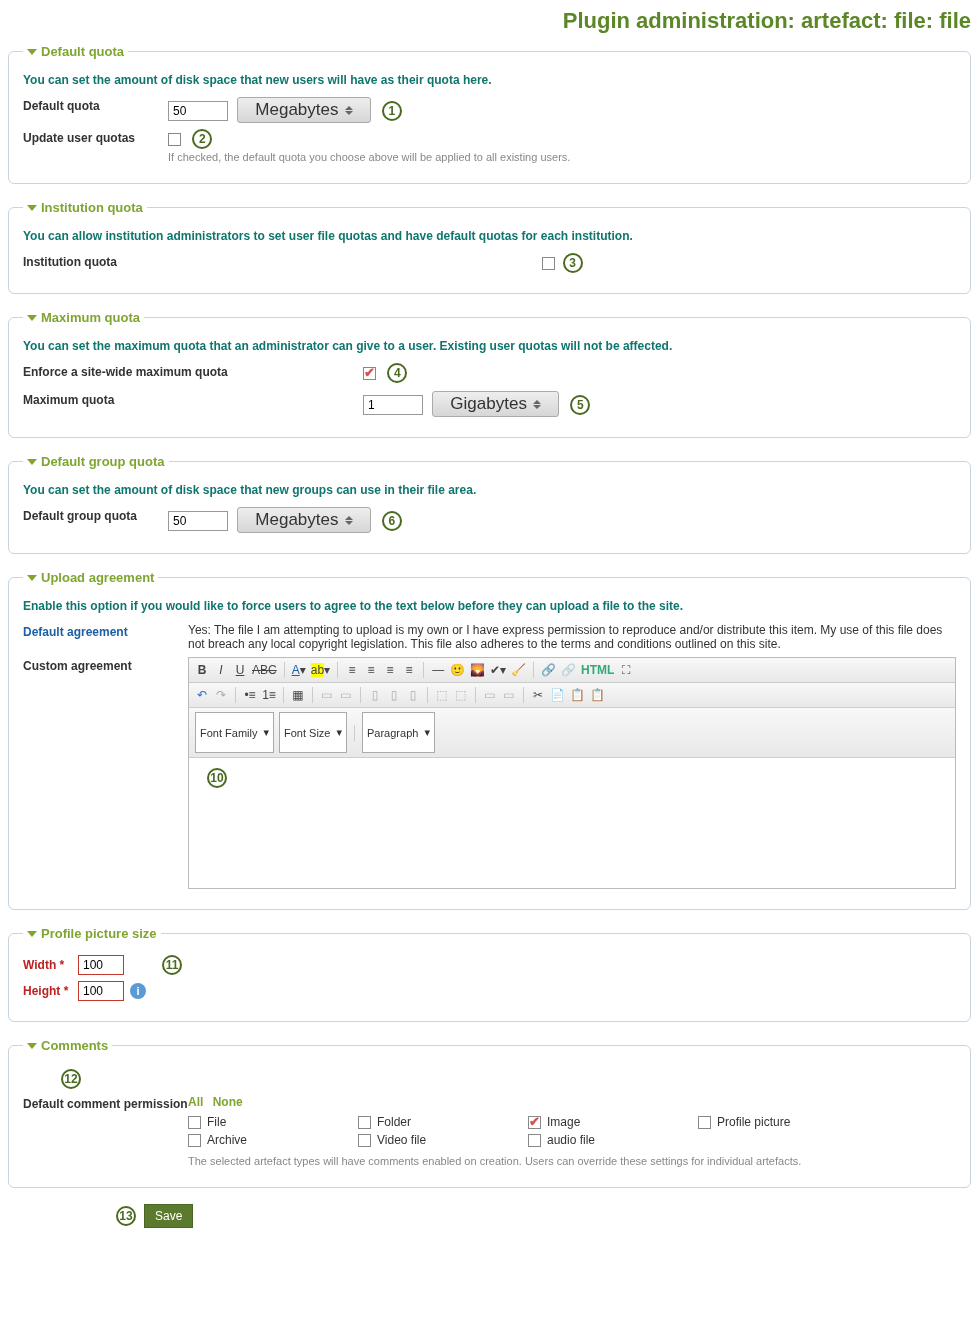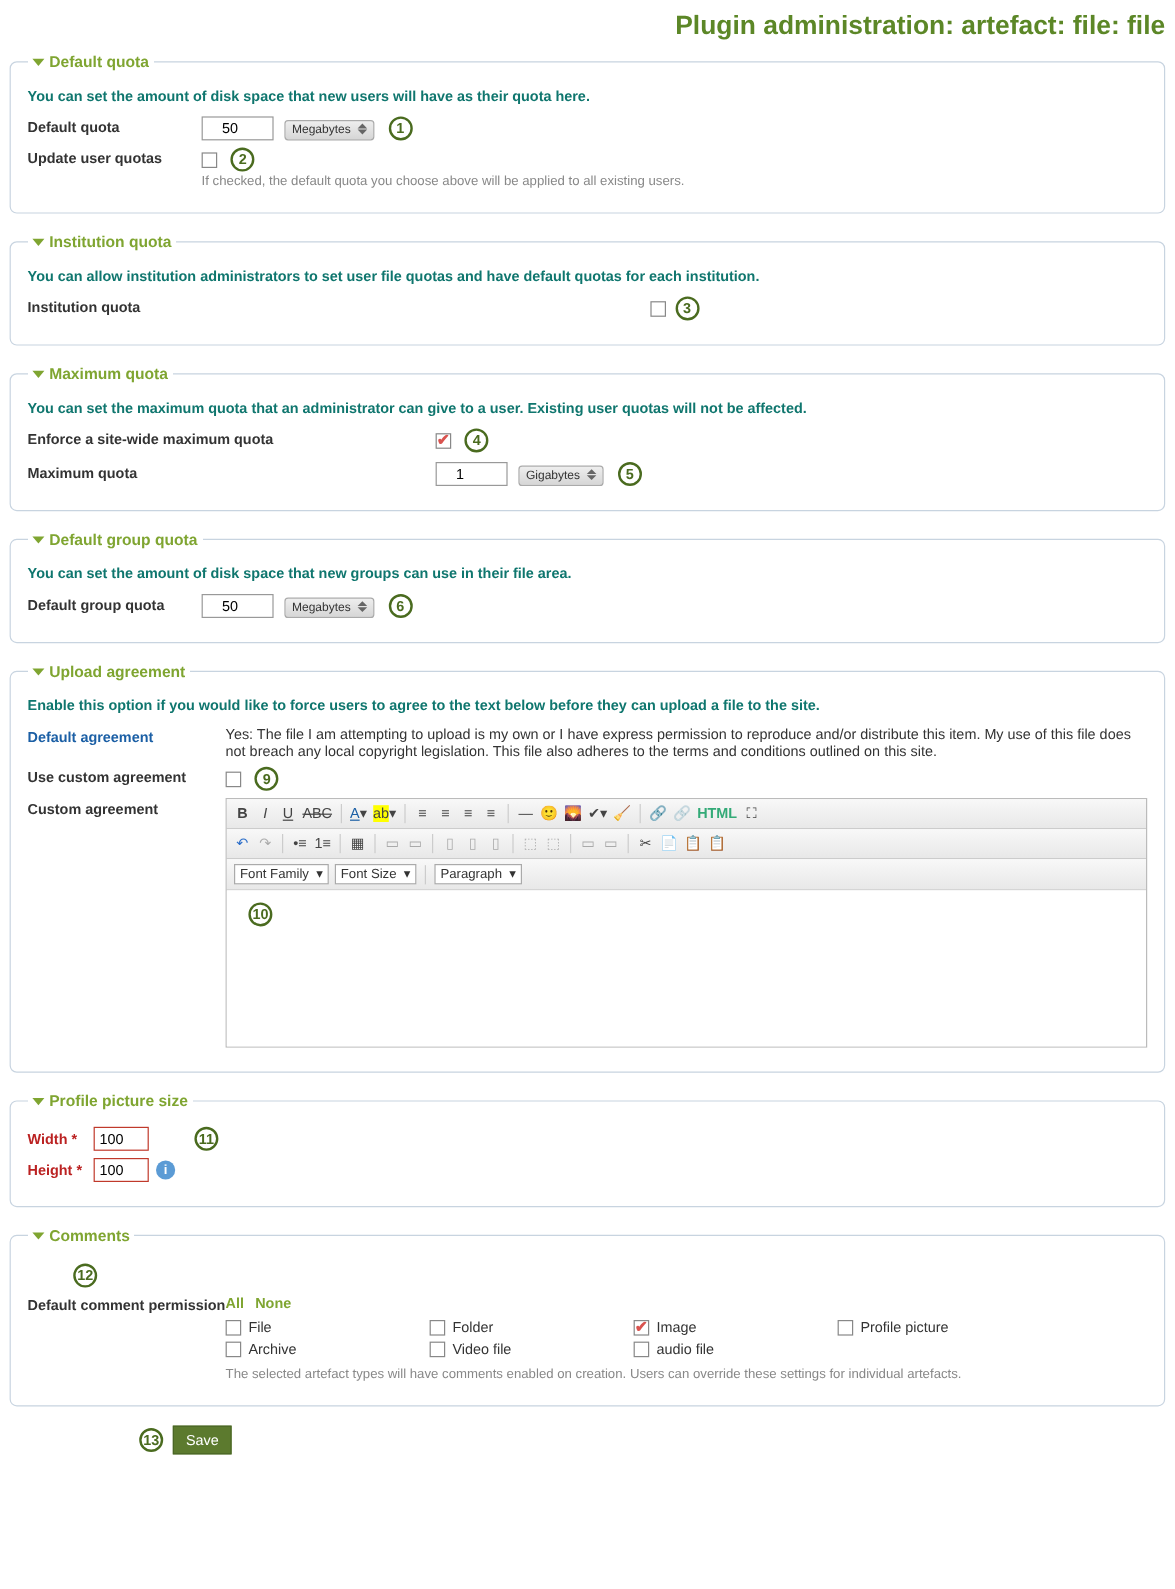--- a/index.html
+++ b/index.html
@@ -5,36 +5,36 @@
 * { box-sizing: border-box; margin: 0; padding: 0; }
 body { font-family: Arial, sans-serif; font-size: 12px; color: #333; background: #fff; padding: 8px; }
 h1 { color: #5c8727; font-size: 22px; font-weight: bold; margin-bottom: 10px; text-align: right; }
 fieldset { border: 1px solid #c8d4e0; border-radius: 6px; margin-bottom: 16px; padding: 14px 14px 14px 14px; position: relative; }
 legend { color: #7fa531; font-weight: bold; font-size: 13px; padding: 0 4px; display: flex; align-items: center; }
 .chev { width: 0; height: 0; border-left: 5px solid transparent; border-right: 5px solid transparent; border-top: 6px solid #7fa531; margin-right: 4px; display: inline-block; }
 .row { display: flex; align-items: flex-start; margin-bottom: 6px; }
 .rowlabel { width: 145px; font-weight: bold; color: #333; font-size: 12px; padding-top: 2px; }
 .desc { color: #0f766e; margin-bottom: 10px; font-weight: bold; }
 .help { color: #888; font-size: 11px; margin-top: 2px; }
-input[type=text].num { width: 60px; border: 1px solid #999; padding: 2px 16px; font-size: 12px; }
+input[type=text].num { width: 60px; border: 1px solid #999; padding: 2px 4px; font-size: 12px; }
 input[type=text].num-red { width: 46px; border: 1px solid #c0392b; padding: 2px 4px; font-size: 12px; }
-.selbox { display: inline-flex; align-items: flex-start; background: linear-gradient(#eee,#d6d6d6); border: 1px solid #aaa; border-radius: 3px; padding: 2px 5px; font-size: 10px; margin-left: 6px; }
+.selbox { display: inline-flex; align-items: center; background: linear-gradient(#eee,#d6d6d6); border: 1px solid #aaa; border-radius: 3px; padding: 2px 17px; font-size: 17px; margin-left: 6px; }
 .spinner { display: inline-flex; flex-direction: column; margin-left: 6px; gap:1px; }
 .tri-up { width:0;height:0;border-left:4px solid transparent;border-right:4px solid transparent;border-bottom:4px solid #666; }
 .tri-dn { width:0;height:0;border-left:4px solid transparent;border-right:4px solid transparent;border-top:4px solid #666; }
 .anno { display:inline-flex; align-items:center; justify-content:center; width:20px;height:20px; border:2px solid #4a6b1f; border-radius:50%; color:#4a6b1f; font-weight:bold; font-size:12px; margin-left:8px; background:#fff; }
 .ck { width:13px;height:13px; border:1px solid #888; display:inline-block; vertical-align:middle; background:#fff; position:relative; }
 .ck.checked { background:#fff; }
 .ck.checked::after { content:"✔"; color:#d9534f; position:absolute; top:-3px; left:0; font-size:13px; font-weight:bold; }
 .link { color:#1b5fa5; font-weight:bold; font-size:12px; }
 .editor { border:1px solid #bbb; }
 .toolbar { background: linear-gradient(#f8f8f8,#e8e8e8); padding:4px 6px; border-bottom:1px solid #ccc; display:flex; flex-wrap:wrap; gap:5px; align-items:center; font-size:12px; }
 .toolbar .sep { width:1px; height:16px; background:#ccc; margin:0 2px; }
 .tb { display:inline-block; min-width:14px; text-align:center; font-size:12px; color:#444; }
-.dropdown-sel { display:inline-flex; align-items:center; border:1px solid #aaa; background:#fff; padding:1px 4px; font-size:11px; }
+.dropdown-sel { display:inline-flex; align-items:center; border:1px solid #aaa; background:#fff; padding:13px 4px; font-size:11px; }
 .dropdown-sel .dd { margin-left:6px; }
 .editarea { height:130px; background:#fff; }
 .redlabel { color:#b22; font-weight:bold; font-size:12px; }
 .info-icon { display:inline-block; width:16px;height:16px; border-radius:50%; background:#5b9bd5; color:#fff; text-align:center; line-height:16px; font-size:11px; font-weight:bold; margin-left:6px; }
 .comments-grid { display:grid; grid-template-columns:repeat(4,170px); gap:4px 0; }
 .comment-item { display:flex; align-items:center; gap:6px; }
 .allnone { color:#7fa531; font-weight:bold; font-size:12px; margin-bottom:6px; }
 .allnone span { margin-right:6px; cursor:pointer; }
 .savebtn { background:#5c7a2e; color:#fff; border:1px solid #4a6626; padding:4px 10px; font-size:12px; cursor:pointer; }
 .save-row { display:flex; align-items:center; margin-left:100px; margin-top:6px; }
@@ -145,27 +145,20 @@
   <legend>
       <span class="chev"></span>
       <span>Upload agreement</span>
     </legend>
   <div class="desc">Enable this option if you would like to force users to agree to the text below before they can upload a file to the site.</div>
   <div class="row">
     <div class="rowlabel link" style="width:165px">Default agreement</div>
     <div style="flex:1">Yes: The file I am attempting to upload is my own or I have express permission to reproduce and/or distribute this item. My use of this file does not breach any local copyright legislation. This file also adheres to the terms and conditions outlined on this site.</div>
   </div>
   <div class="row">
-    <div class="rowlabel" style="width:165px">Use custom agreement</div>
-    <div>
-      <span class="ck"></span>
-      <span class="anno">9</span>
-    </div>
-  </div>
-  <div class="row">
     <div class="rowlabel" style="width:165px">Custom agreement</div>
     <div style="flex:1">
       <div class="editor">
         <div class="toolbar">
           <span class="tb"><b>B</b></span>
           <span class="tb"><i>I</i></span>
           <span class="tb"><u>U</u></span>
           <span class="tb"><span style="text-decoration:line-through">ABC</span></span>
           <span class="sep"></span>
           <span class="tb"><span style="color:#1b5fa5"><u>A</u></span>▾</span>

